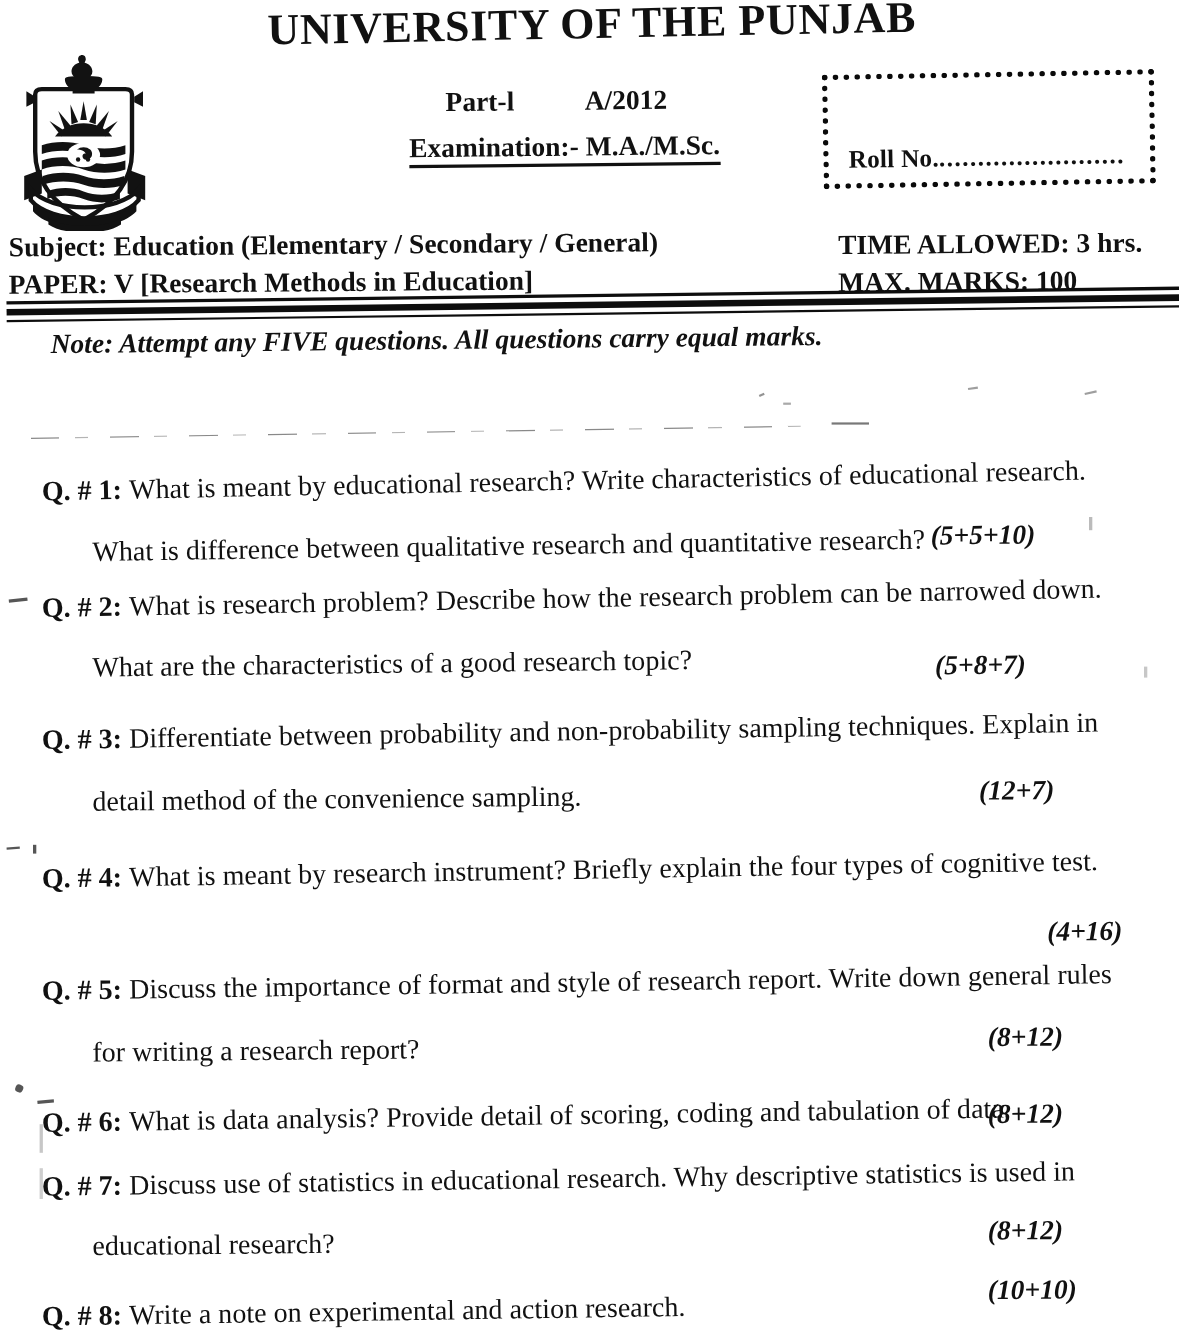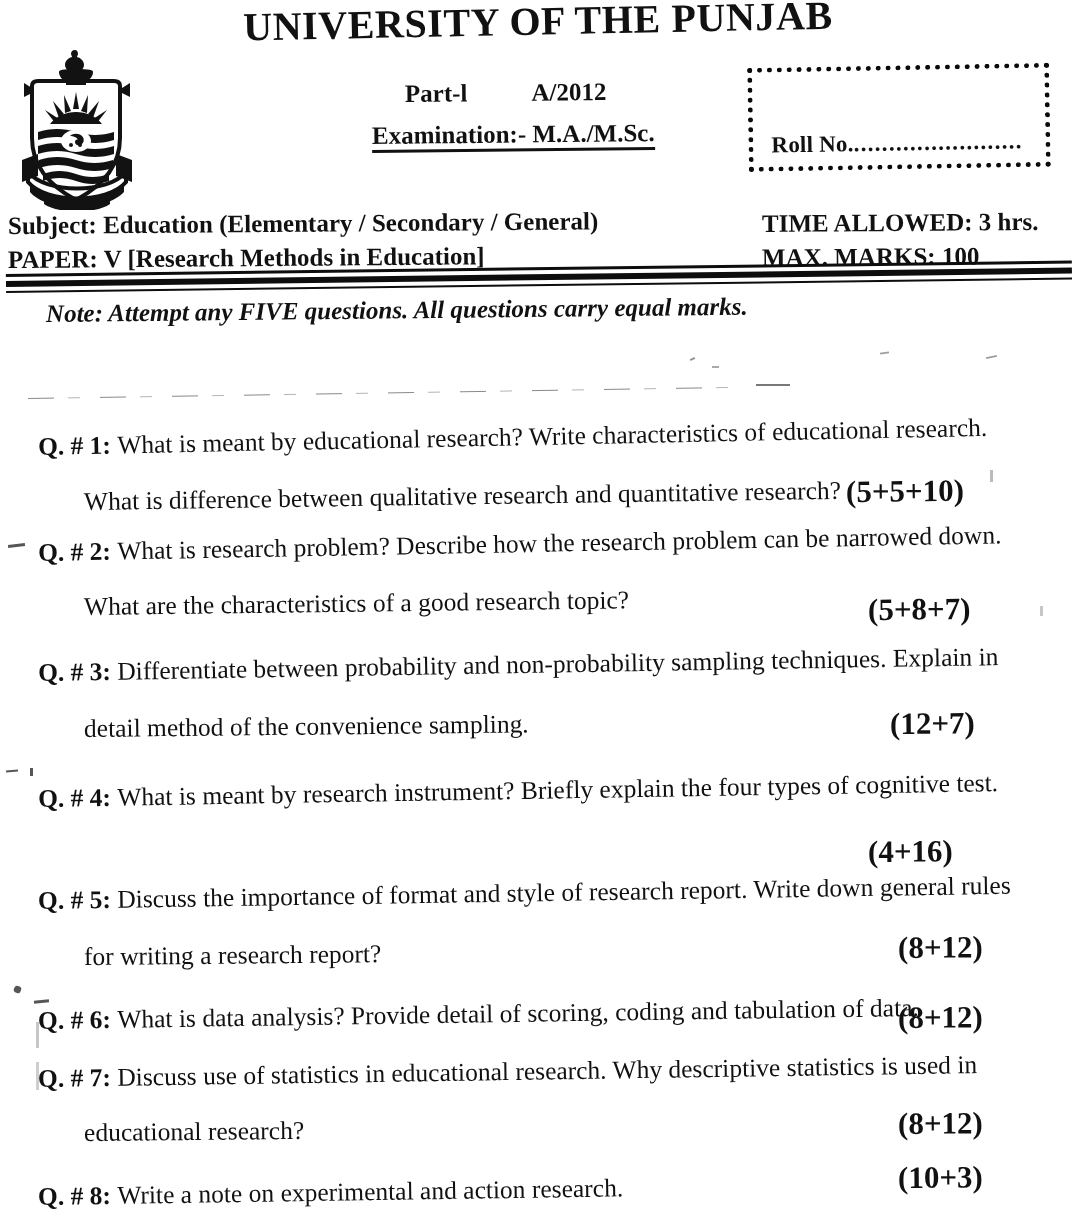--- a/index.html
+++ b/index.html
@@ -208,24 +208,25 @@
     position: absolute;
     font-size: 25.5px;
     line-height: 1.05;
     white-space: nowrap;
     transform-origin: left center;
   }
   .qlabel { font-weight: bold; }
   .qtext  { font-weight: normal; }
   .marks {
     position: absolute;
-    font-size: 31px;
-    font-weight: bold;
-    white-space: nowrap;
-    transform-origin: left center;
+    font-size: 25px;
+    font-weight: bold;
+    white-space: nowrap;
+    transform-origin: left center;
+    font-style: italic;
   }
 </style>
 </head>
 <body>
 
 <div class="abs" id="crest">
   <svg viewBox="0 0 126 162" xmlns="http://www.w3.org/2000/svg">
     <g fill="#121212">
 
       <path d="M61 2 c2 0 3 2 3 4 c0 1 -1 2 -1 3 c4 1 7 4 7 8 c0 3 -2 5 -4 6 l0 3 l-11 0 l0 -3 c-2 -1 -4 -3 -4 -6 c0 -4 3 -7 7 -8 c0 -1 -1 -2 -1 -3 c0 -2 1 -4 4 -4z"></path>
@@ -312,29 +313,29 @@
 <div class="abs speck" id="speck-7"></div>
 <div class="abs speck" id="speck-8"></div>
 <div class="abs speck" id="speck-9"></div>
 
 <div id="questions">
     <div class="qline" style="left: 38px; top: 434px; transform: rotate(-1.15deg);"><span class="qlabel">Q. # 1: </span><span class="qtext">What is meant by educational research? Write characteristics of educational research.</span></div>
     <div class="qline" style="left: 84px; top: 489px; transform: rotate(-0.85deg);"><span class="qtext">What is difference between qualitative research and quantitative research?</span></div>
     <div class="marks" style="left: 846px; top: 474px; transform: rotate(-0.6deg);">(5+5+10)</div>
     <div class="qline" style="left: 38px; top: 540px; transform: rotate(-1.05deg);"><span class="qlabel">Q. # 2: </span><span class="qtext">What is research problem? Describe how the research problem can be narrowed down.</span></div>
     <div class="qline" style="left: 84px; top: 594px; transform: rotate(-0.7deg);"><span class="qtext">What are the characteristics of a good research topic?</span></div>
-    <div class="marks" style="left: 868px; top: 592px; transform: rotate(-0.5deg);">(5+8+7)</div>
+    <div class="marks" style="left: 850px; top: 592px; transform: rotate(-0.5deg);">(5+8+7)</div>
     <div class="qline" style="left: 38px; top: 660px; transform: rotate(-0.95deg);"><span class="qlabel">Q. # 3: </span><span class="qtext">Differentiate between probability and non-probability sampling techniques. Explain in</span></div>
     <div class="qline" style="left: 84px; top: 716px; transform: rotate(-0.6deg);"><span class="qtext">detail method of the convenience sampling.</span></div>
     <div class="marks" style="left: 890px; top: 706px; transform: rotate(-0.5deg);">(12+7)</div>
     <div class="qline" style="left: 38px; top: 786px; transform: rotate(-0.95deg);"><span class="qlabel">Q. # 4: </span><span class="qtext">What is meant by research instrument? Briefly explain the four types of cognitive test.</span></div>
-    <div class="marks" style="left: 868px; top: 834px; transform: rotate(-0.5deg); text-align: right;">(4+16)</div>
+    <div class="marks" style="left: 952px; top: 834px; transform: rotate(-0.5deg); text-align: right;">(4+16)</div>
     <div class="qline" style="left: 38px; top: 888px; transform: rotate(-0.9deg);"><span class="qlabel">Q. # 5: </span><span class="qtext">Discuss the importance of format and style of research report. Write down general rules</span></div>
     <div class="qline" style="left: 84px; top: 944px; transform: rotate(-0.55deg);"><span class="qtext">for writing a research report?</span></div>
     <div class="marks" style="left: 898px; top: 930px; transform: rotate(-0.5deg);">(8+12)</div>
     <div class="qline" style="left: 38px; top: 1008px; transform: rotate(-0.85deg);"><span class="qlabel">Q. # 6: </span><span class="qtext">What is data analysis? Provide detail of scoring, coding and tabulation of data.</span></div>
     <div class="marks" style="left: 898px; top: 1000px; transform: rotate(-0.5deg);">(8+12)</div>
     <div class="qline" style="left: 38px; top: 1066px; transform: rotate(-0.85deg);"><span class="qlabel">Q. # 7: </span><span class="qtext">Discuss use of statistics in educational research. Why descriptive statistics is used in</span></div>
     <div class="qline" style="left: 84px; top: 1120px; transform: rotate(-0.55deg);"><span class="qtext">educational research?</span></div>
     <div class="marks" style="left: 898px; top: 1106px; transform: rotate(-0.5deg);">(8+12)</div>
     <div class="qline" style="left: 38px; top: 1184px; transform: rotate(-0.85deg);"><span class="qlabel">Q. # 8: </span><span class="qtext">Write a note on experimental and action research.</span></div>
-    <div class="marks" style="left: 898px; top: 1160px; transform: rotate(-0.5deg);">(10+3)</div>
+    <div class="marks" style="left: 898px; top: 1160px; transform: rotate(-0.5deg);">(10+10)</div>
   </div>
 
 </body></html>

